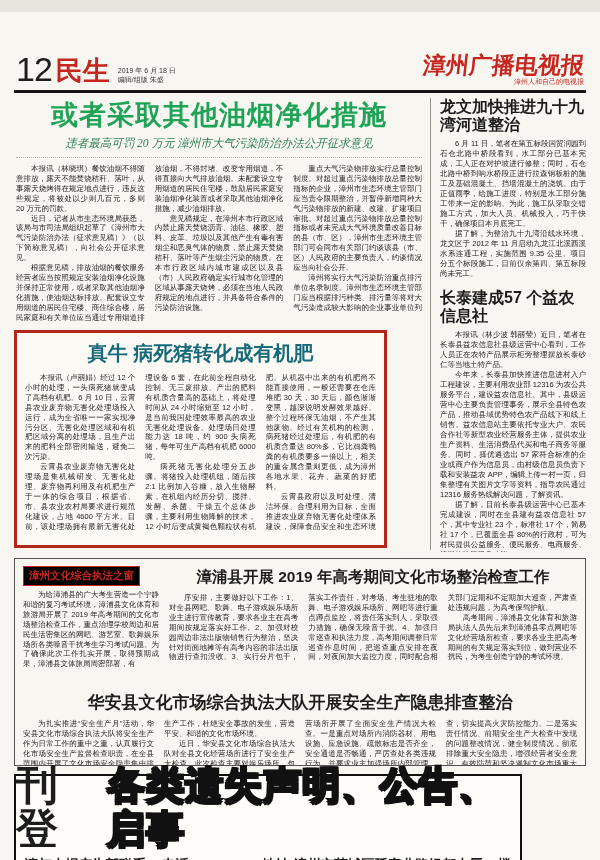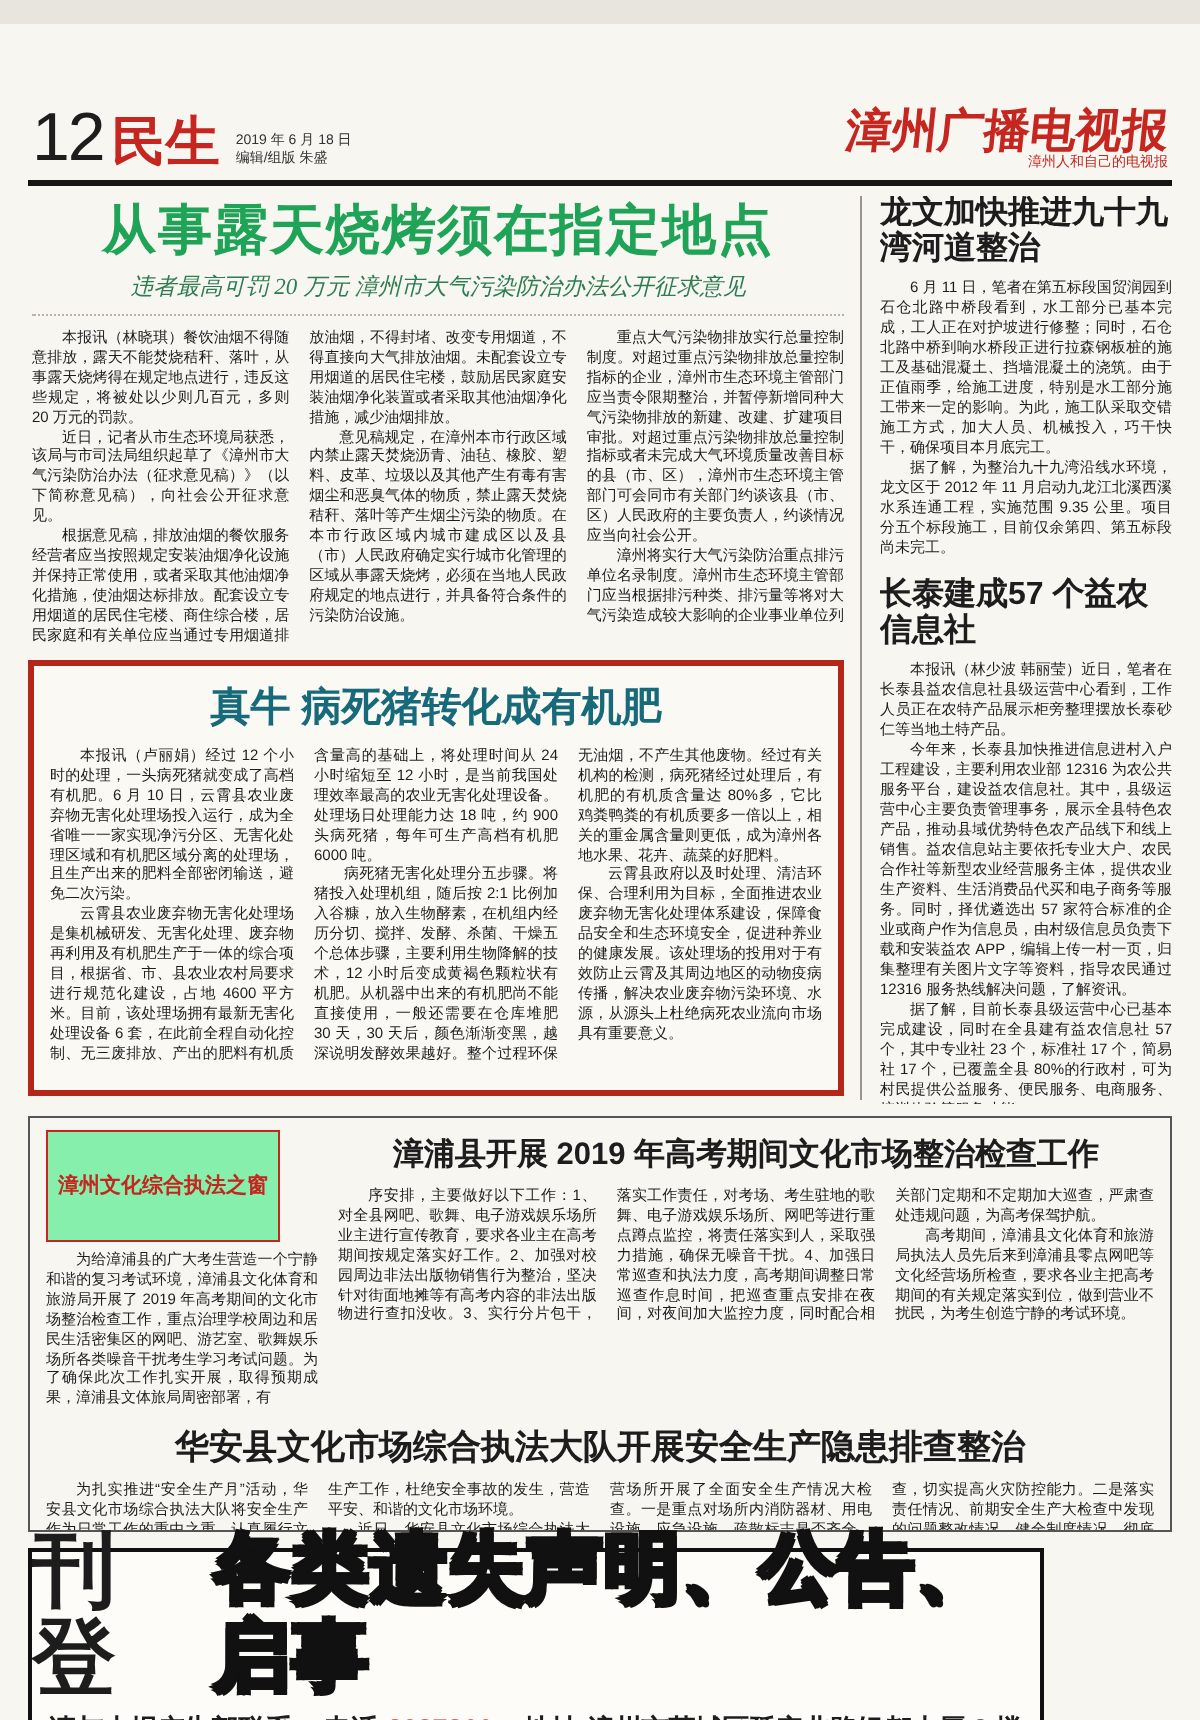--- a/index.html
+++ b/index.html
@@ -16,37 +16,37 @@
   .header-rule{position:absolute;left:14px;right:14px;top:78px;height:3px;background:#151515;}
   
   .left-main{position:absolute;left:16px;top:88px;width:406px;}
   .headline{color:#1fa357;font-size:27px;font-weight:900;text-align:center;letter-spacing:1px;line-height:30px;}
   .subhead{color:#2e7d52;font-size:11.5px;text-align:center;font-family:"Liberation Serif",serif;
            font-style:italic;margin-top:6px;padding-bottom:6px;border-bottom:1px dotted #b9b4aa;}
   .body-text p{margin:0;text-indent:2em;}
   .main-body{margin-top:6px;height:162px;column-count:3;column-gap:10px;
              font-size:7.5px;line-height:9.9px;text-align:justify;overflow:hidden;}
   
-  .red-box{position:absolute;left:14px;top:318px;width:408px;height:218px;border:3px solid #b3271b;
+  .red-box{position:absolute;left:14px;top:318px;width:373px;height:218px;border:3px solid #b3271b;
            background:#fbf9f4;padding:5px 8px;box-sizing:border-box;}
   .red-box h2{color:#176a7a;text-align:center;font-size:20px;margin:2px 0 6px;font-weight:900;}
   .red-body{column-count:3;column-gap:10px;font-size:7.5px;line-height:9.9px;height:162px;
             overflow:hidden;text-align:justify;}
   
   .v-divider{position:absolute;left:430px;top:86px;width:1px;height:452px;background:#9a958c;}
   .right-col{position:absolute;left:440px;top:86px;width:146px;height:454px;overflow:hidden;}
   .right-col h2{font-size:16px;line-height:18px;margin:0 0 5px;font-weight:900;}
   .r-body{font-size:7.5px;line-height:10px;text-align:justify;}
   .right-art2{margin-top:10px;}
   
   .culture-box{position:absolute;left:14px;top:546px;width:572px;height:208px;border:1px solid #555;
                box-sizing:border-box;padding:6px 8px;background:#f8f6f1;overflow:hidden;}
   .cb-row1{display:grid;grid-template-columns:136px 1fr;gap:10px;}
   .section-label{display:inline-block;border:1.5px solid #c5261f;color:#c5261f;font-weight:bold;
-                 font-size:10.5px;padding:20px 5px;margin-bottom:4px;background:#86efac;}
+                 font-size:10.5px;padding:2px 5px;margin-bottom:4px;background:#000000;}
   .cb-left p{font-size:7.5px;line-height:9.9px;text-align:justify;margin:0;text-indent:2em;}
   .cb-right h3{font-size:15.5px;text-align:center;margin:2px 0 5px;font-weight:900;}
   .cb-body1{column-count:3;column-gap:10px;font-size:7.5px;line-height:9.9px;height:90px;
             overflow:hidden;text-align:justify;}
   .cb-h2{font-size:17px;text-align:center;margin:8px 0 5px;font-weight:900;}
   .cb-body2{column-count:4;column-gap:10px;font-size:7.5px;line-height:9.9px;height:62px;
             overflow:hidden;text-align:justify;}
   
   .ad-box{position:absolute;left:14px;top:762px;width:508px;height:88px;border:2.5px solid #111;
           box-sizing:border-box;background:#fdfcf9;display:flex;flex-direction:column;
@@ -72,21 +72,21 @@
       <span>编辑/组版 朱盛</span>
     </span>
     <span class="masthead">
       <div class="masthead-title">漳州广播电视报</div>
       <div class="masthead-tagline">漳州人和自己的电视报</div>
     </span>
   </div>
   <div class="header-rule"></div>
 
   <div class="left-main">
-    <div class="headline">从事露天烧烤须在指定地点</div>
+    <div class="headline">或者采取其他油烟净化措施</div>
     <div class="subhead">违者最高可罚 20 万元 漳州市大气污染防治办法公开征求意见</div>
     <div class="main-body body-text">
       <p>本报讯（林晓琪）餐饮油烟不得随意排放，露天不能焚烧秸秆、落叶，从事露天烧烤得在规定地点进行，违反这些规定，将被处以少则几百元，多则 20 万元的罚款。</p>
       <p>近日，记者从市生态环境局获悉，该局与市司法局组织起草了《漳州市大气污染防治办法（征求意见稿）》（以下简称意见稿），向社会公开征求意见。</p>
       <p>根据意见稿，排放油烟的餐饮服务经营者应当按照规定安装油烟净化设施并保持正常使用，或者采取其他油烟净化措施，使油烟达标排放。配套设立专用烟道的居民住宅楼、商住综合楼，居民家庭和有关单位应当通过专用烟道排放油烟，不得封堵、改变专用烟道，不得直接向大气排放油烟。未配套设立专用烟道的居民住宅楼，鼓励居民家庭安装油烟净化装置或者采取其他油烟净化措施，减少油烟排放。</p>
       <p>意见稿规定，在漳州本市行政区域内禁止露天焚烧沥青、油毡、橡胶、塑料、皮革、垃圾以及其他产生有毒有害烟尘和恶臭气体的物质，禁止露天焚烧秸秆、落叶等产生烟尘污染的物质。在本市行政区域内城市建成区以及县（市）人民政府确定实行城市化管理的区域从事露天烧烤，必须在当地人民政府规定的地点进行，并具备符合条件的污染防治设施。</p>
       <p>重点大气污染物排放实行总量控制制度。对超过重点污染物排放总量控制指标的企业，漳州市生态环境主管部门应当责令限期整治，并暂停新增同种大气污染物排放的新建、改建、扩建项目审批。对超过重点污染物排放总量控制指标或者未完成大气环境质量改善目标的县（市、区），漳州市生态环境主管部门可会同市有关部门约谈该县（市、区）人民政府的主要负责人，约谈情况应当向社会公开。</p>
       <p>漳州将实行大气污染防治重点排污单位名录制度。漳州市生态环境主管部门应当根据排污种类、排污量等将对大气污染造成较大影响的企业事业单位列入大气污染防治重点排污单位名录，并向社会公布。</p>
 
     </div>

